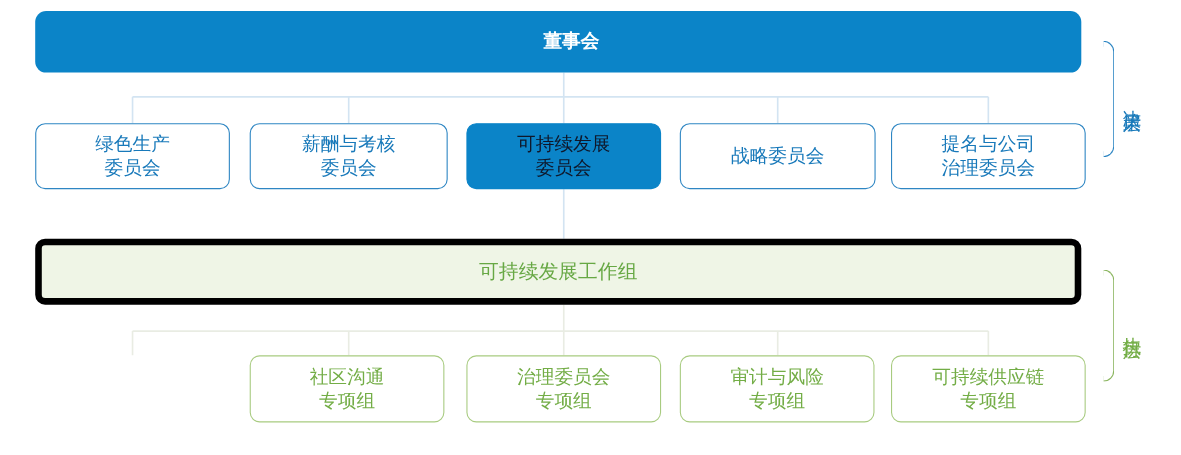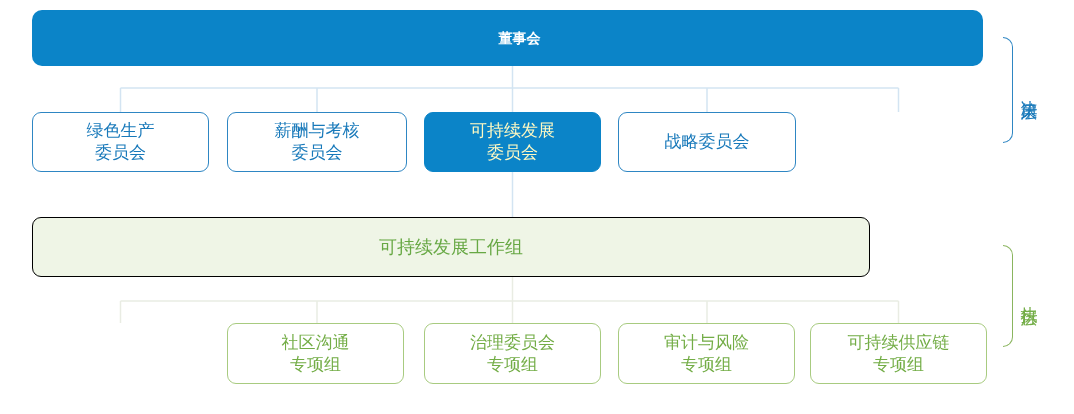--- a/index.html
+++ b/index.html
@@ -26,48 +26,48 @@
     text-align: center;
     white-space: pre-line;
     z-index: 1;
     line-height: 22px;
   }
   .root-box {
     left: 32px; top: 10px; width: 951px; height: 56px;
     background: #0b84c8;
     border-radius: 10px;
     color: #ffffff;
-    font-size: 14px;
+    font-size: 17px;
     font-weight: 700;
     padding-left: 24px;
   }
   .committee {
     top: 112px; height: 60px; width: 177px;
     background: #ffffff;
     border: 1.5px solid #2e86c3;
     border-radius: 9px;
     color: #1879ba;
     font-size: 17px;
   }
   .committee.filled {
     background: #0b84c8;
     border-color: #0b84c8;
-    color: #fef9c3;
+    color: #0f172a;
     font-weight: 500;
     font-family: Liberation Serif, serif;
   }
   .col1 { left: 32px; }
   .col2 { left: 227px; width: 180px; }
   .col3 { left: 424px; }
   .col4 { left: 618px; width: 178px; }
   .col5 { left: 810px; }
   .workgroup-box {
-    left: 32px; top: 217px; width: 838px; height: 60px;
+    left: 32px; top: 217px; width: 951px; height: 60px;
     background: #eff5e6;
-    border: 1px solid #000000;
+    border: 6px solid #000000;
     border-radius: 9px;
     color: #67a844;
     font-size: 18px;
   }
   .task-group {
     top: 323px; height: 61px; width: 177px;
     background: #ffffff;
     border: 1.5px solid #a8cb80;
     border-radius: 9px;
     color: #73ad46;
@@ -131,20 +131,22 @@
 
   <div class="node root-box">董事会</div>
 
   <div class="node committee col1">绿色生产
 委员会</div>
   <div class="node committee col2">薪酬与考核
 委员会</div>
   <div class="node committee col3 filled">可持续发展
 委员会</div>
   <div class="node committee col4">战略委员会</div>
+  <div class="node committee col5">提名与公司
+治理委员会</div>
 
   <div class="node workgroup-box">可持续发展工作组</div>
 
   <div class="node task-group col2">社区沟通
 专项组</div>
   <div class="node task-group col3">治理委员会
 专项组</div>
   <div class="node task-group col4">审计与风险
 专项组</div>
   <div class="node task-group col5">可持续供应链

